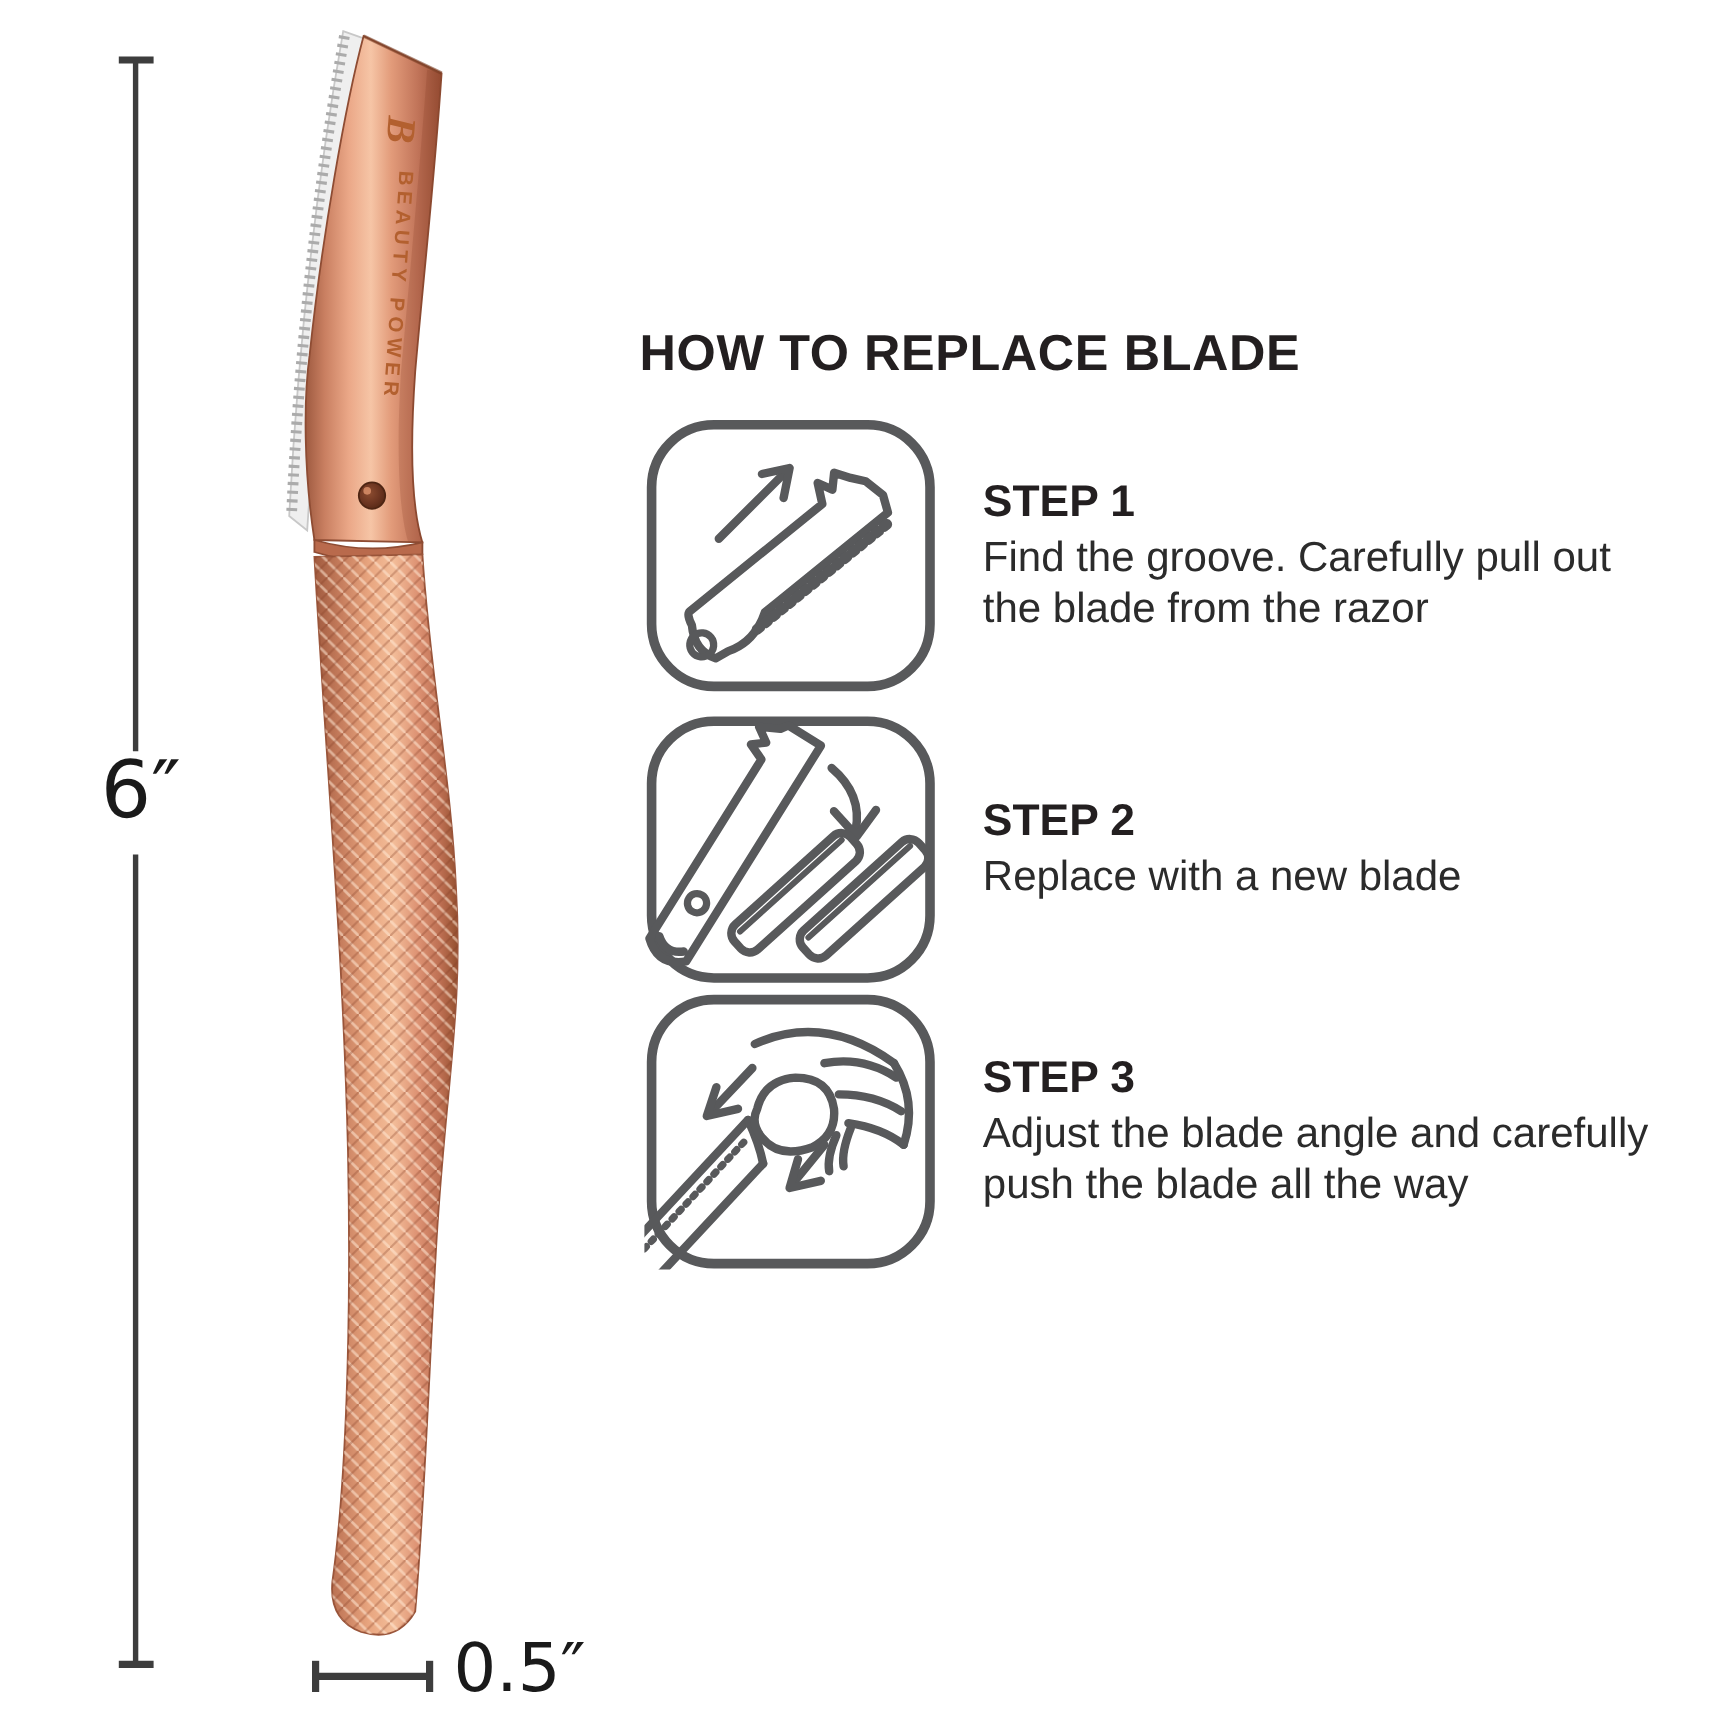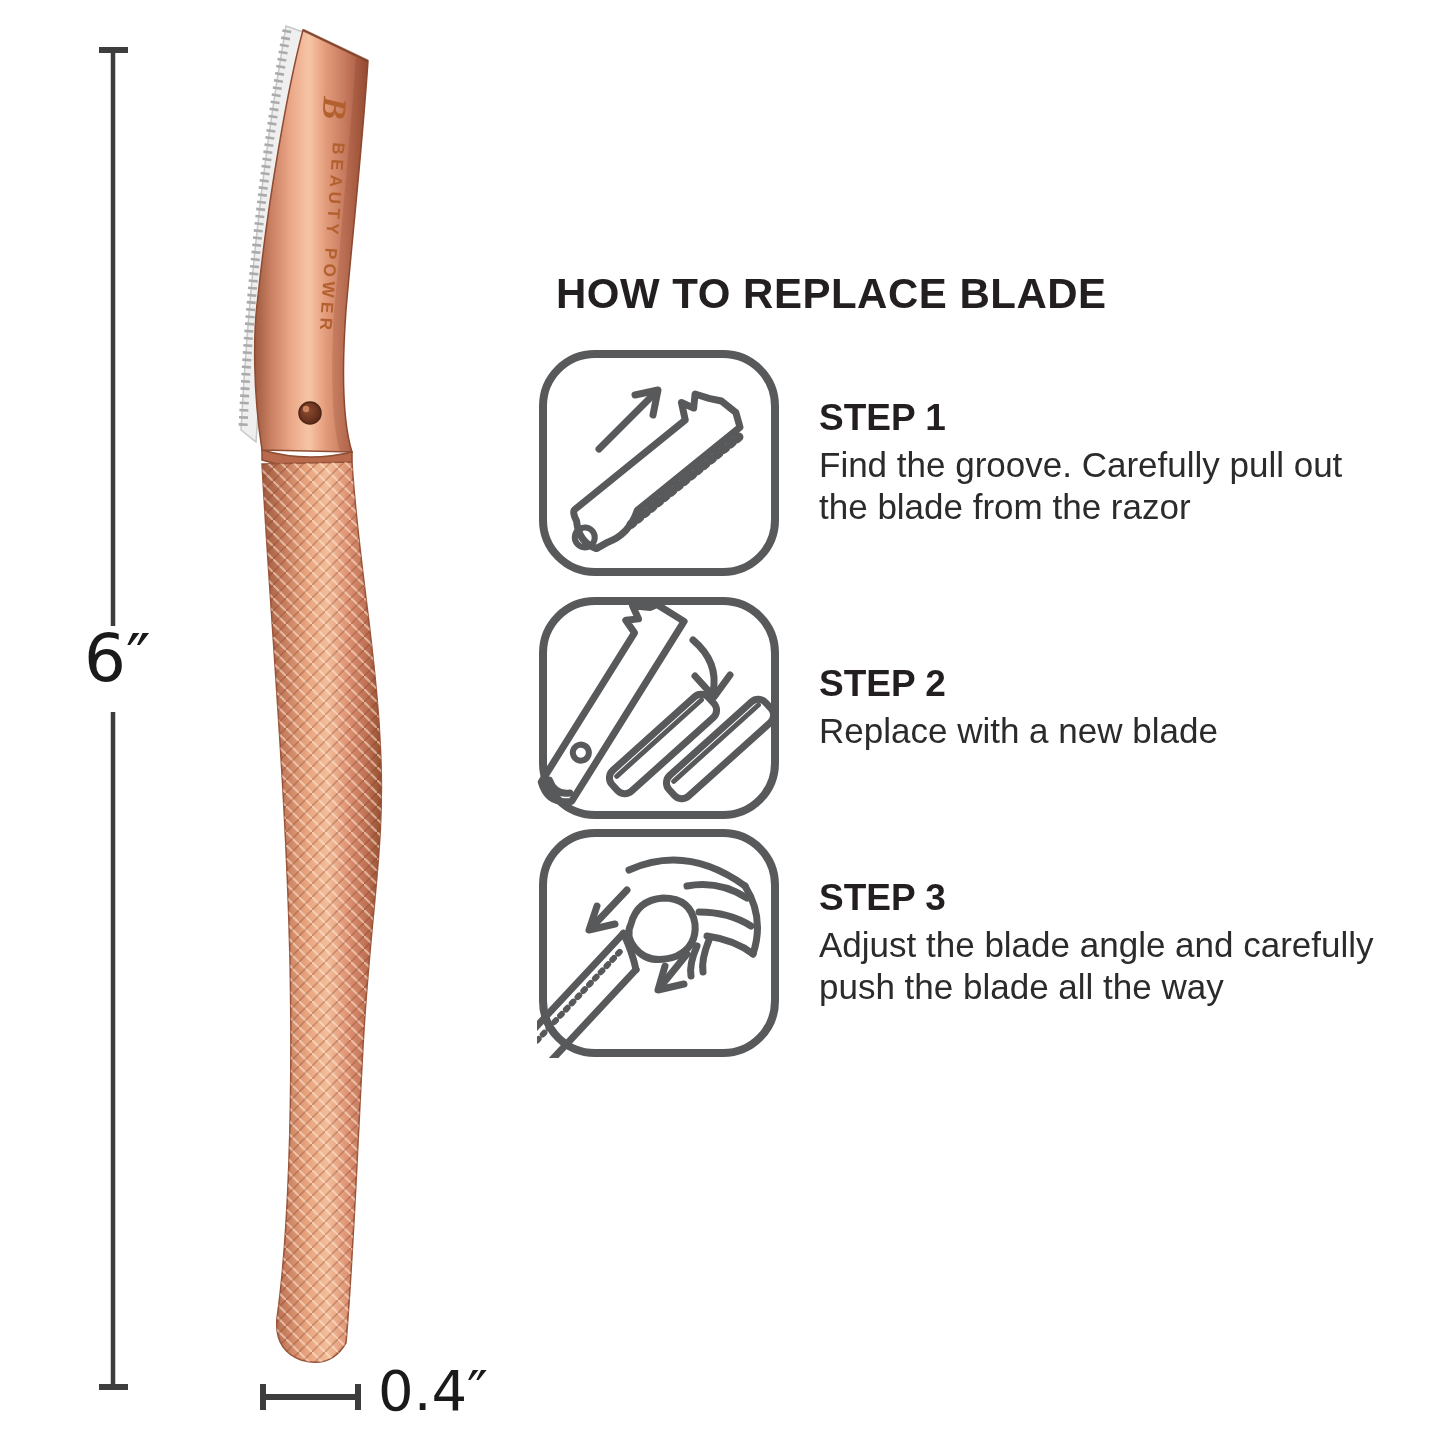--- a/index.html
+++ b/index.html
@@ -5,21 +5,21 @@
   html,body{margin:0;padding:0;background:#fff;}
   .canvas{
     position:relative;width:1445px;height:1445px;background:#ffffff;
     font-family:"Liberation Sans","DejaVu Sans",sans-serif;overflow:hidden;
   }
   .razor-layer{position:absolute;left:0;top:0;width:1445px;height:1445px;}
   .dim-label{position:absolute;color:#1a1a1a;font-family:"DejaVu Sans","Liberation Sans",sans-serif;}
   .dim-label.height{left:84px;top:626px;font-size:66px;line-height:1;}
   .dim-label.width{left:378px;top:1363px;font-size:56px;line-height:1;}
   .heading{
-    position:absolute;left:556px;top:270px;margin:0;
+    position:absolute;left:533px;top:270px;margin:0;
     font-size:42px;font-weight:bold;color:#231f20;letter-spacing:0.5px;white-space:nowrap;
   }
   .step{position:absolute;left:537px;display:flex;align-items:center;gap:38px;}
   .step-1{top:349px;height:228px;}
   .step-2{top:596px;height:224px;}
   .step-3{top:828px;height:230px;}
   .step-icon{flex:0 0 auto;display:block;}
   .step-text{width:640px;}
   .step-title{margin:0 0 5px 0;font-size:37px;font-weight:bold;color:#231f20;line-height:1.1;}
   .step-desc{margin:0;font-size:35px;color:#2b2b2b;line-height:1.2;white-space:pre-line;}
@@ -97,21 +97,21 @@
       <line x1="113" y1="50" x2="113" y2="626"></line>
       <line x1="113" y1="712" x2="113" y2="1387"></line>
       <line x1="99" y1="1387" x2="128" y2="1387" stroke-width="6"></line>
       <line x1="263" y1="1397" x2="358" y2="1397" stroke-width="6"></line>
       <line x1="263" y1="1384" x2="263" y2="1410" stroke-width="6"></line>
       <line x1="358" y1="1384" x2="358" y2="1410" stroke-width="6"></line>
     </g>
   </svg>
 
   <div class="dim-label height">6″</div>
-  <div class="dim-label width">0.4″</div>
+  <div class="dim-label width">0.5″</div>
 
   <h1 class="heading">HOW TO REPLACE BLADE</h1>
 
   <div class="step step-1">
     <svg class="step-icon" width="244" height="228" viewBox="0 0 244 228">
       <rect x="6" y="5" width="232" height="218" rx="52" fill="none" stroke="#58595b" stroke-width="8"></rect>
       <g fill="none" stroke="#58595b" stroke-width="7" stroke-linejoin="round" stroke-linecap="round">
         <g transform="rotate(-39 122 118)">
           <path d="M24,108 Q12,126 22,142 L34,144 Q56,152 78,138 L92,138 L210,138 L216,124 L212,106
                    L204,96 L196,84 L186,94 L180,82 L172,98 L30,98 Q26,98 24,108 Z"></path>

